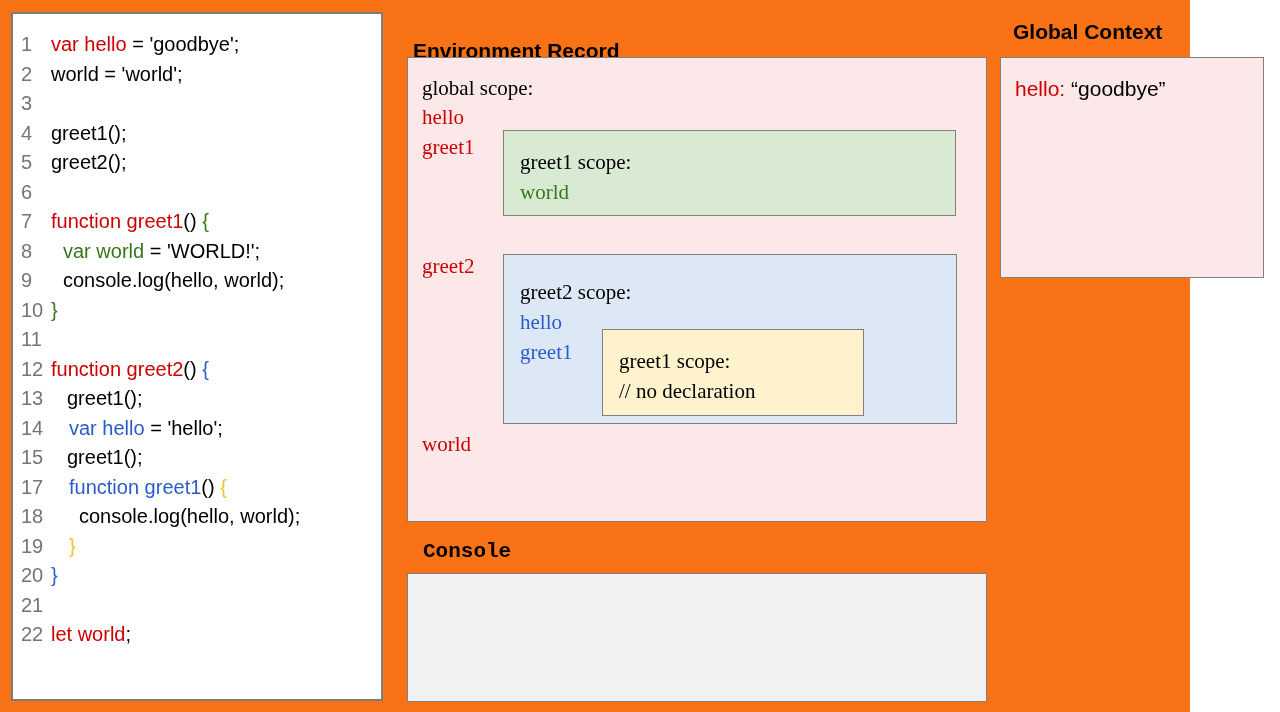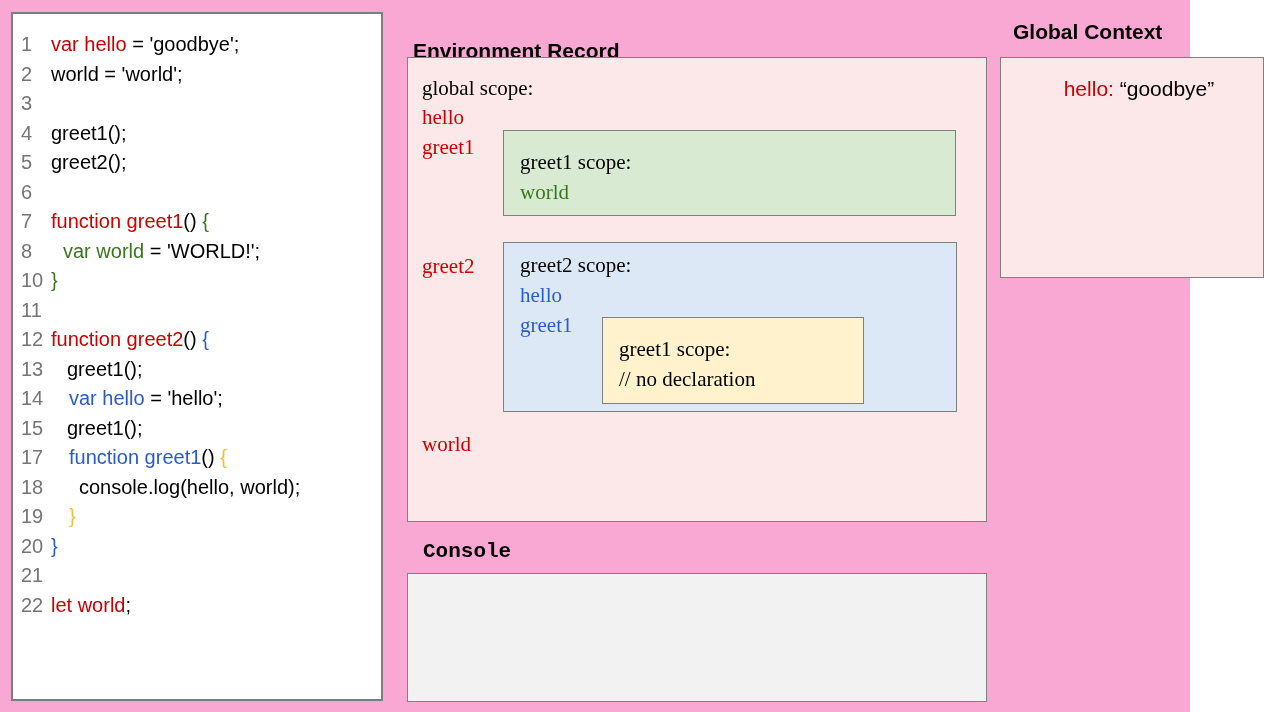--- a/index.html
+++ b/index.html
@@ -1,18 +1,18 @@
 <!DOCTYPE html>
 <html><head>
 <meta charset="utf-8">
 <style>
   * { margin: 0; padding: 0; box-sizing: border-box; }
   html,body { width:1280px; height:712px; background:#ffffff; overflow:hidden;
               font-family:"Liberation Sans", sans-serif; }
-  .canvas { position:relative; width:1190px; height:712px; background:#f9a8d4; }
+  .canvas { position:relative; width:1190px; height:712px; background:#f97316; }
 
   
   .code-panel {
     position:absolute; left:11px; top:12px; width:372px; height:689px;
     background:#ffffff; border:2px solid #7d7d7d; padding-top:16px;
   }
   .code-line { height:29.5px; line-height:29.5px; font-size:20px; white-space:pre; }
   .line-num  { display:inline-block; width:38px; padding-left:8px; color:#757575; }
   .line-code { color:#000; }
   .tok-plain { color:#000000; }
@@ -34,33 +34,32 @@
   }
   .env-text { position:absolute; left:14px; }
   .t-global { top:15px; color:#000; }
   .t-hello  { top:44px; color:#cc0000; }
   .t-greet1 { top:74px; color:#cc0000; }
   .t-greet2 { top:193px; color:#cc0000; }
   .t-world  { top:371px; color:#cc0000; }
 
   .scope-box { position:absolute; border:1.5px solid #808080; font-size:21px; line-height:30px; }
   .greet1-box { left:95px; top:72px;  width:453px; height:86px;  background:#d9ead3; padding:16px 0 0 16px; }
-  .greet2-box { left:95px; top:184px; width:454px; height:170px; background:#dde8f7; padding:7px 0 0 16px; }
+  .greet2-box { left:95px; top:196px; width:454px; height:170px; background:#dde8f7; padding:22px 0 0 16px; }
   .inner-greet1-box { left:98px; top:74px; width:262px; height:87px; background:#fff2cc; padding:16px 0 0 16px; }
   .scope-title { color:#000; }
   .entry-green { color:#38761d; }
   .entry-blue  { color:#2a5bcc; }
   .entry-plain { color:#000; }
 
   
   .gc-box {
     position:absolute; left:1000px; top:57px; width:264px; height:221px;
     background:#fce8e8; border:1.5px solid #808080; font-size:21px; line-height:30px;
     padding:16px 0 0 14px;
-    text-align:center;
   }
   .gc-key { color:#cc0000; }
   .gc-val { color:#000; }
 
   
   .console-box {
     position:absolute; left:407px; top:573px; width:580px; height:129px;
     background:#f2f2f2; border:1.5px solid #808080;
   }
 </style>
@@ -71,20 +70,21 @@
 
   <div class="code-panel" id="codePanel">
       <div class="code-line"><span class="line-num">1</span><span class="line-code"><span class="tok-red">var hello</span><span class="tok-plain"> = 'goodbye';</span></span></div>
       <div class="code-line"><span class="line-num">2</span><span class="line-code"><span class="tok-plain">world = 'world';</span></span></div>
       <div class="code-line"><span class="line-num">3</span><span class="line-code"></span></div>
       <div class="code-line"><span class="line-num">4</span><span class="line-code"><span class="tok-plain">greet1();</span></span></div>
       <div class="code-line"><span class="line-num">5</span><span class="line-code"><span class="tok-plain">greet2();</span></span></div>
       <div class="code-line"><span class="line-num">6</span><span class="line-code"></span></div>
       <div class="code-line"><span class="line-num">7</span><span class="line-code"><span class="tok-red">function greet1</span><span class="tok-plain">() </span><span class="tok-green">{</span></span></div>
       <div class="code-line"><span class="line-num">8</span><span class="line-code" style="padding-left: 12px;"><span class="tok-green">var world</span><span class="tok-plain"> = 'WORLD!';</span></span></div>
+      <div class="code-line"><span class="line-num">9</span><span class="line-code" style="padding-left: 12px;"><span class="tok-plain">console.log(hello, world);</span></span></div>
       <div class="code-line"><span class="line-num">10</span><span class="line-code"><span class="tok-green">}</span></span></div>
       <div class="code-line"><span class="line-num">11</span><span class="line-code"></span></div>
       <div class="code-line"><span class="line-num">12</span><span class="line-code"><span class="tok-red">function greet2</span><span class="tok-plain">() </span><span class="tok-blue">{</span></span></div>
       <div class="code-line"><span class="line-num">13</span><span class="line-code" style="padding-left: 16px;"><span class="tok-plain">greet1();</span></span></div>
       <div class="code-line"><span class="line-num">14</span><span class="line-code" style="padding-left: 18px;"><span class="tok-blue">var hello</span><span class="tok-plain"> = 'hello';</span></span></div>
       <div class="code-line"><span class="line-num">15</span><span class="line-code" style="padding-left: 16px;"><span class="tok-plain">greet1();</span></span></div>
       <div class="code-line"><span class="line-num">17</span><span class="line-code" style="padding-left: 18px;"><span class="tok-blue">function greet1</span><span class="tok-plain">() </span><span class="tok-gold">{</span></span></div>
       <div class="code-line"><span class="line-num">18</span><span class="line-code" style="padding-left: 28px;"><span class="tok-plain">console.log(hello, world);</span></span></div>
       <div class="code-line"><span class="line-num">19</span><span class="line-code" style="padding-left: 18px;"><span class="tok-gold">}</span></span></div>
       <div class="code-line"><span class="line-num">20</span><span class="line-code"><span class="tok-blue">}</span></span></div>

